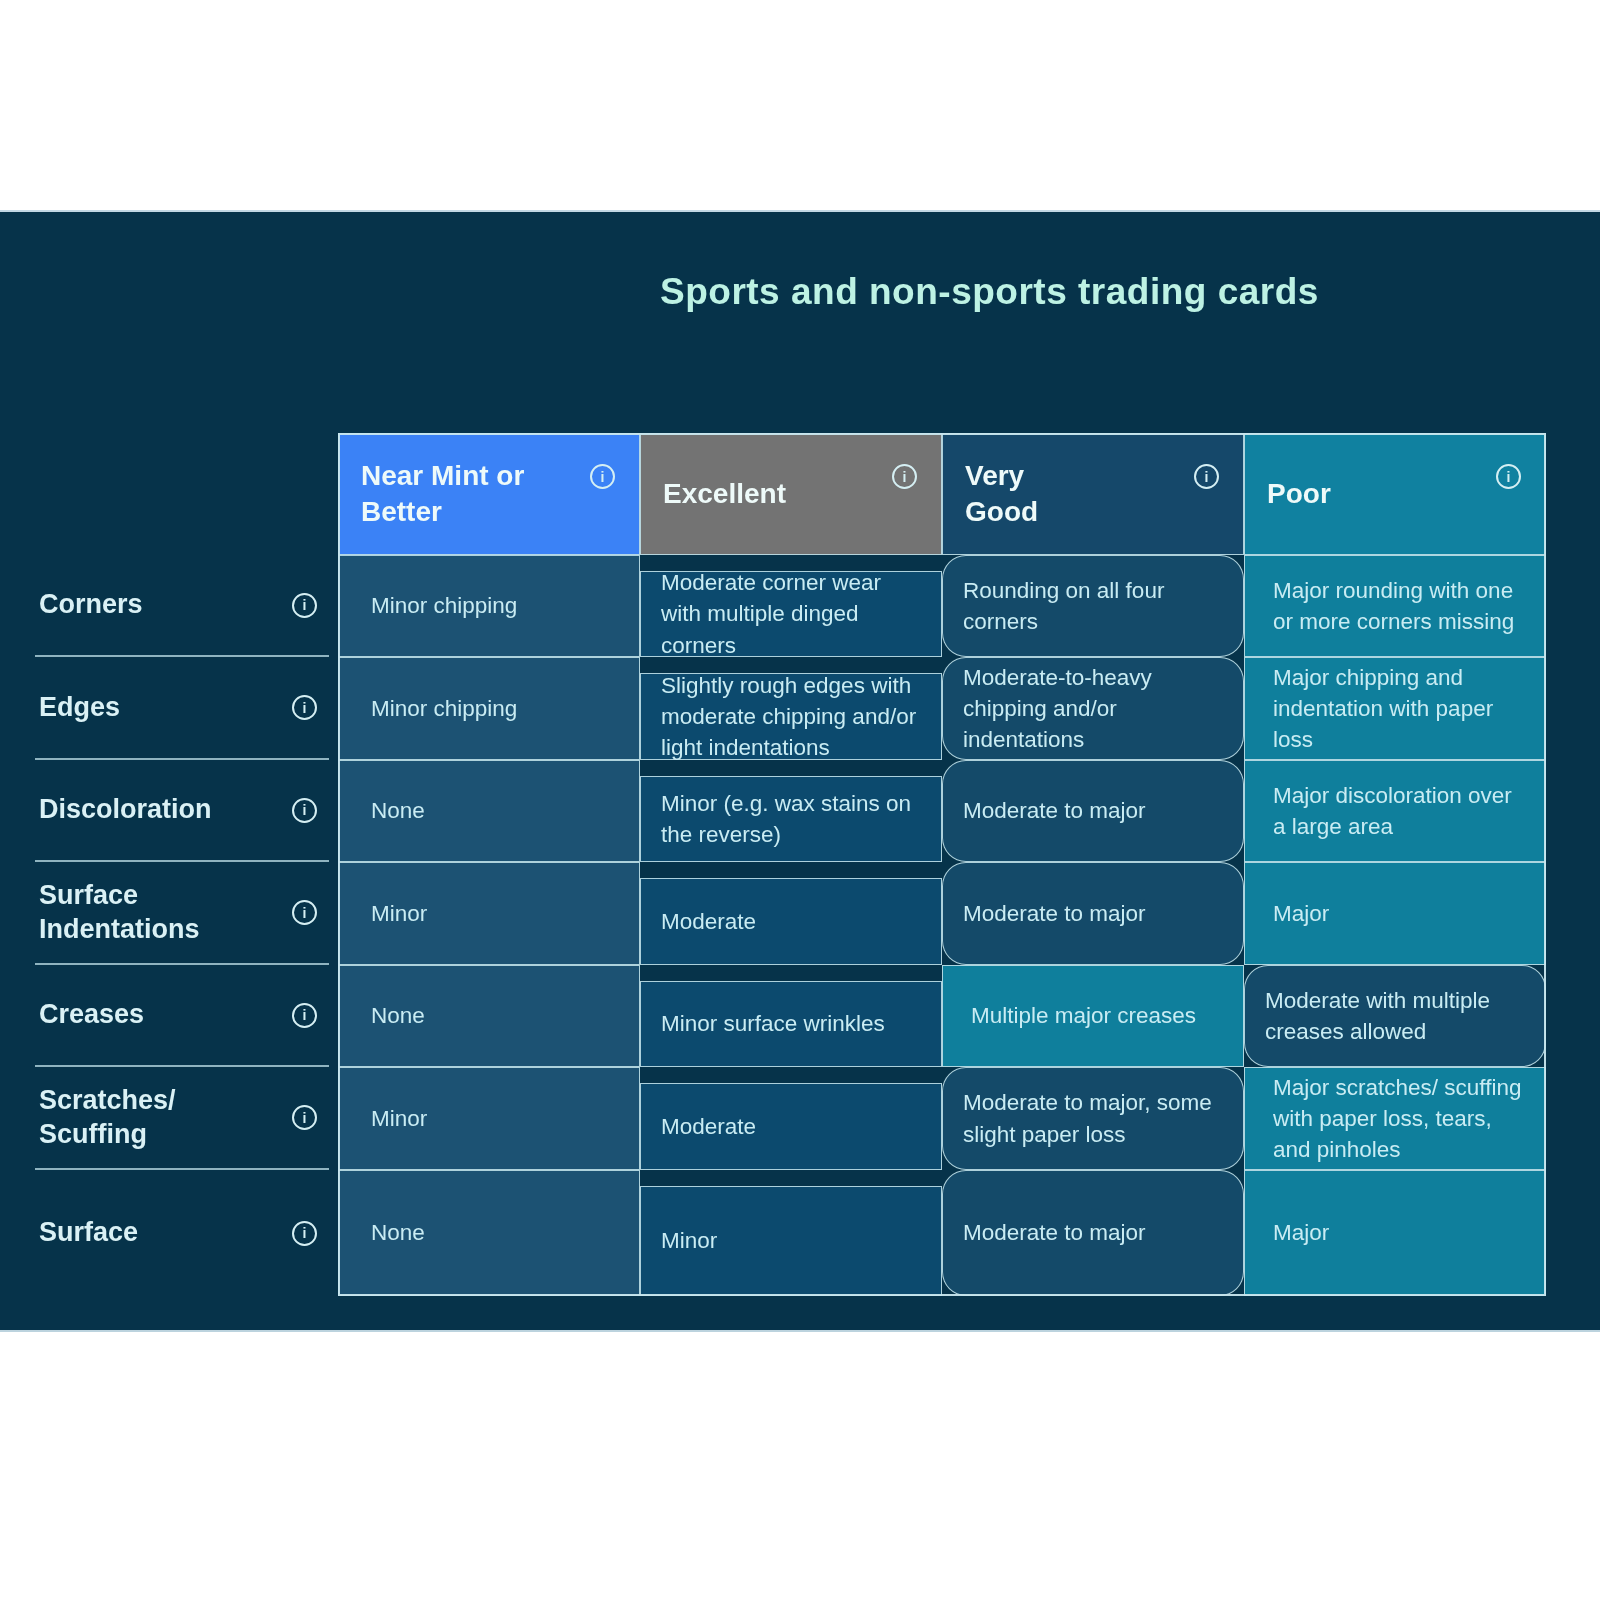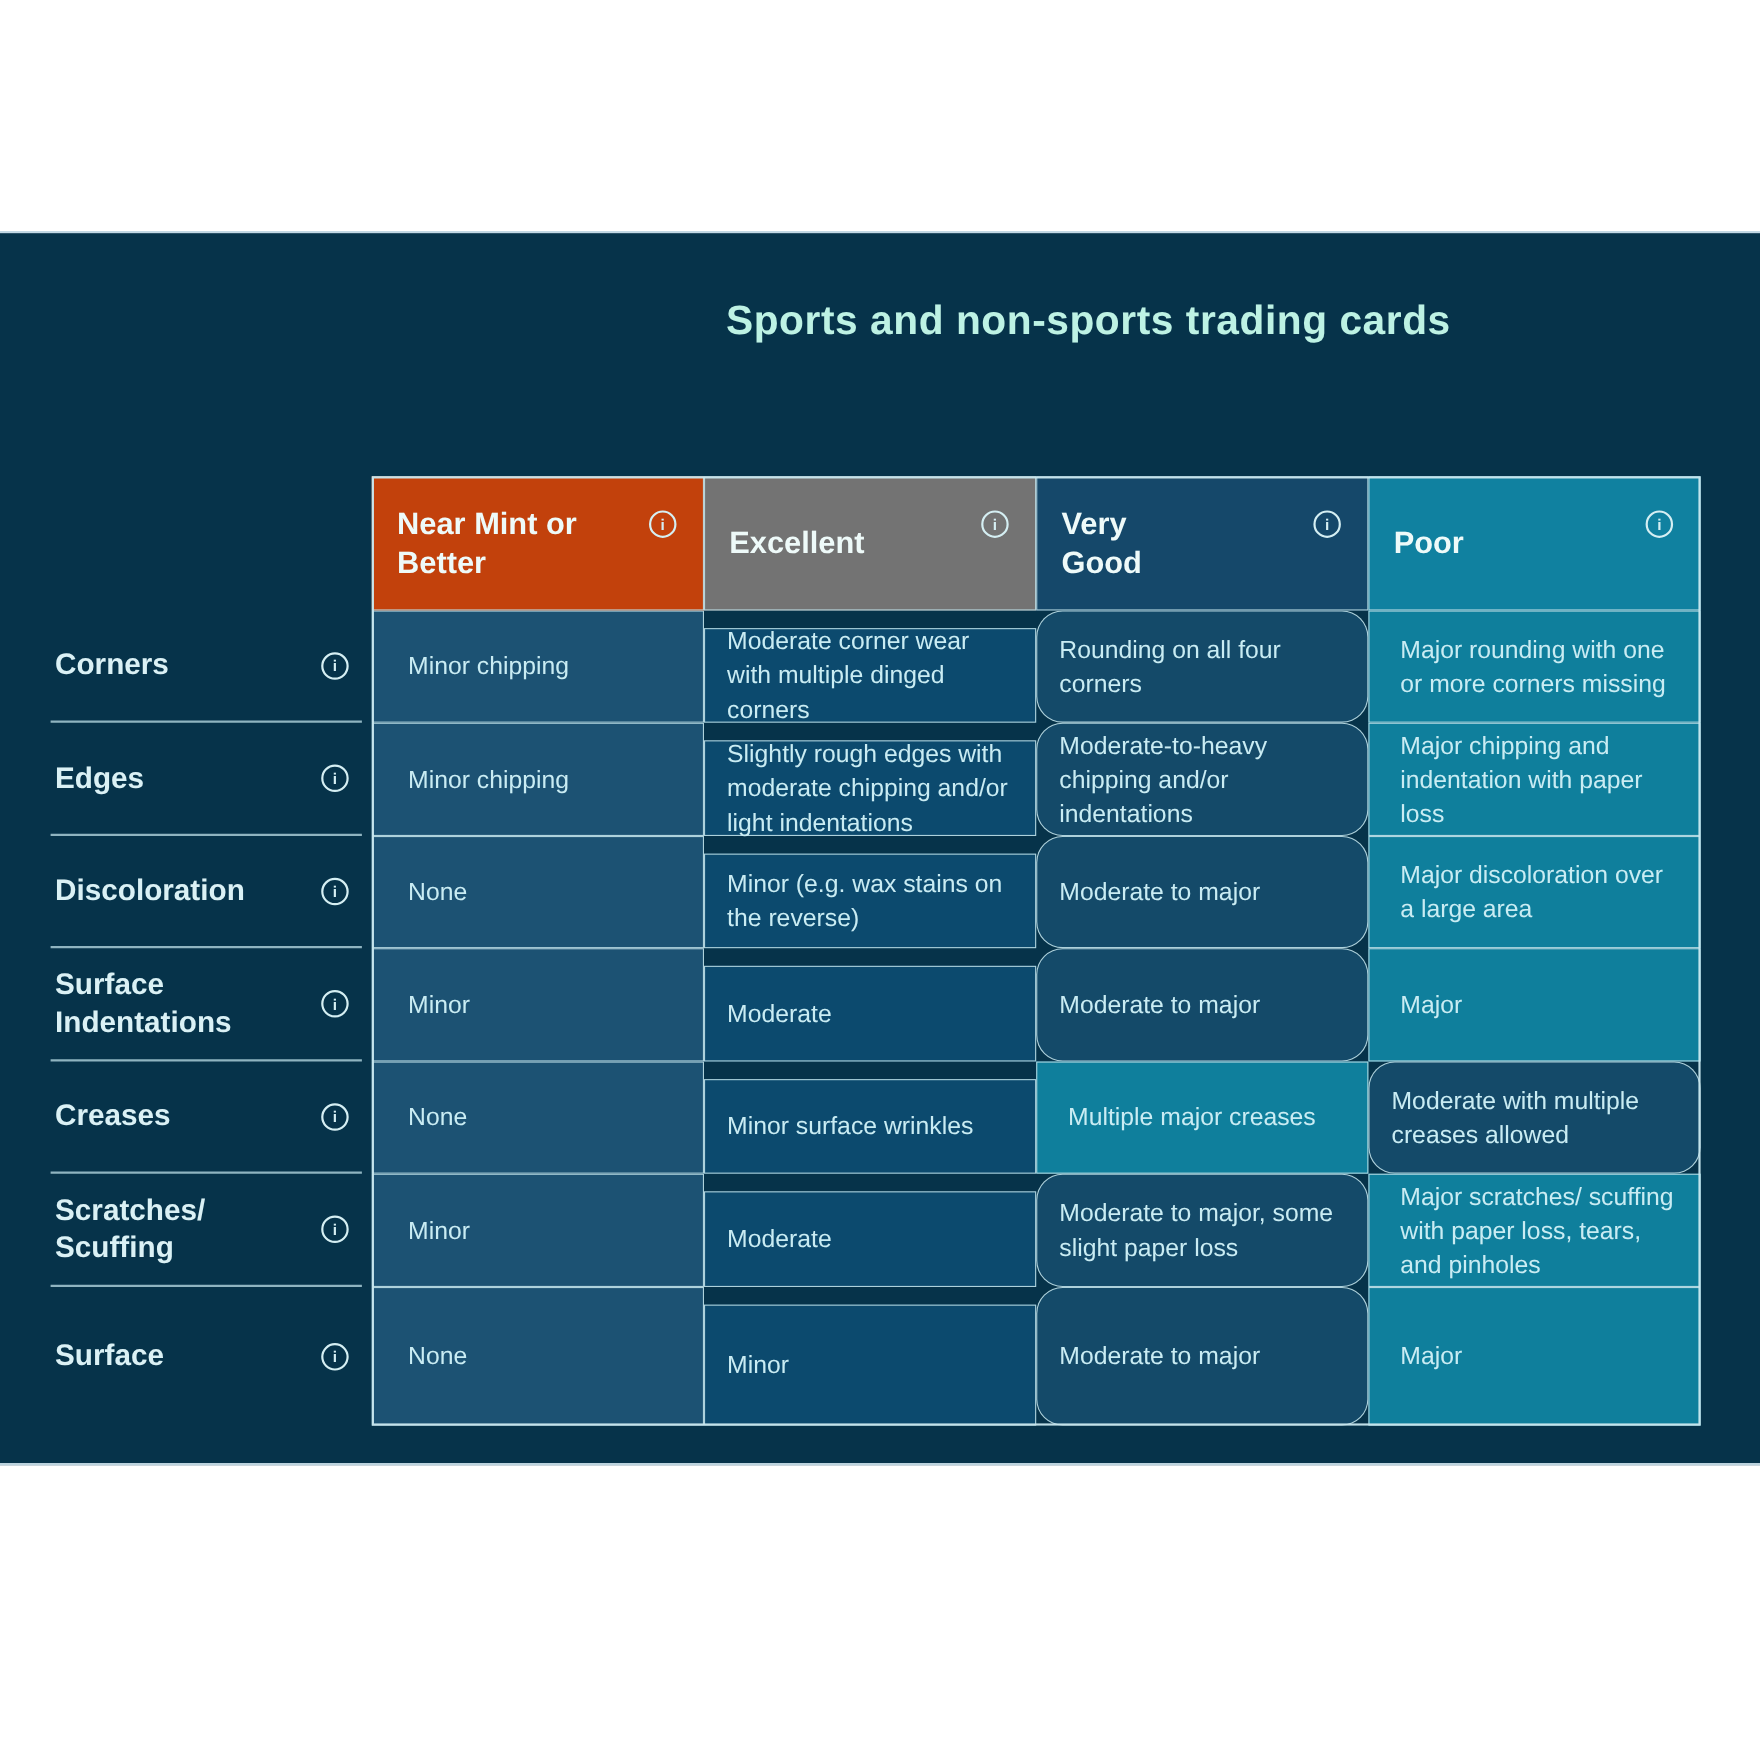--- a/index.html
+++ b/index.html
@@ -28,21 +28,20 @@
     grid-template-rows:122px 102px 103px 102px 103px 102px 103px 126px;
   }
   .spacer{background:transparent;}
   
   .lbl{
     margin-right:9px;
     display:flex;align-items:center;
     padding:0 12px 0 4px;box-sizing:border-box;
     color:#daf1f5;font-size:27px;font-weight:700;line-height:1.25;
     border-bottom:2px solid rgba(190,224,232,.75);
-    margin-left:11px;
   }
   .lbl.last{border-bottom:none;}
   .lbl .ltxt{max-width:230px;}
   .lbl .info{margin-left:auto;}
   
   .cell{
     border:1px solid rgba(191,224,232,.9);
     box-sizing:border-box;
     display:flex;align-items:center;
     padding:14px 20px;
@@ -51,21 +50,21 @@
   .hcell{
     position:relative;
     border:1px solid rgba(191,224,232,.9);
     box-sizing:border-box;
     display:flex;align-items:center;
     padding:14px 64px 14px 22px;
     color:#eefaf9;font-size:28px;font-weight:700;line-height:1.3;
   }
   .hcell .info{position:absolute;top:30px;right:24px;}
   
-  .c1h{background:#c2410c;} .c1{background:#1c5273;padding-left:32px;}
+  .c1h{background:#3b82f6;} .c1{background:#1c5273;padding-left:32px;}
   .c2h{background:#737373;} .c2{background:#0c4a6e;margin-top:16px;}
   .c3h{background:#15486a;} .c3{background:#144a69;border-radius:24px;}
   .c4h{background:#1081a0;} .c4{background:#0f7f9c;padding-left:28px;}
   
   .tbl-outline{
     position:absolute;left:338px;top:433px;width:1208px;height:863px;
     border:2px solid rgba(200,231,238,.95);
     box-sizing:border-box;pointer-events:none;
   }
   

